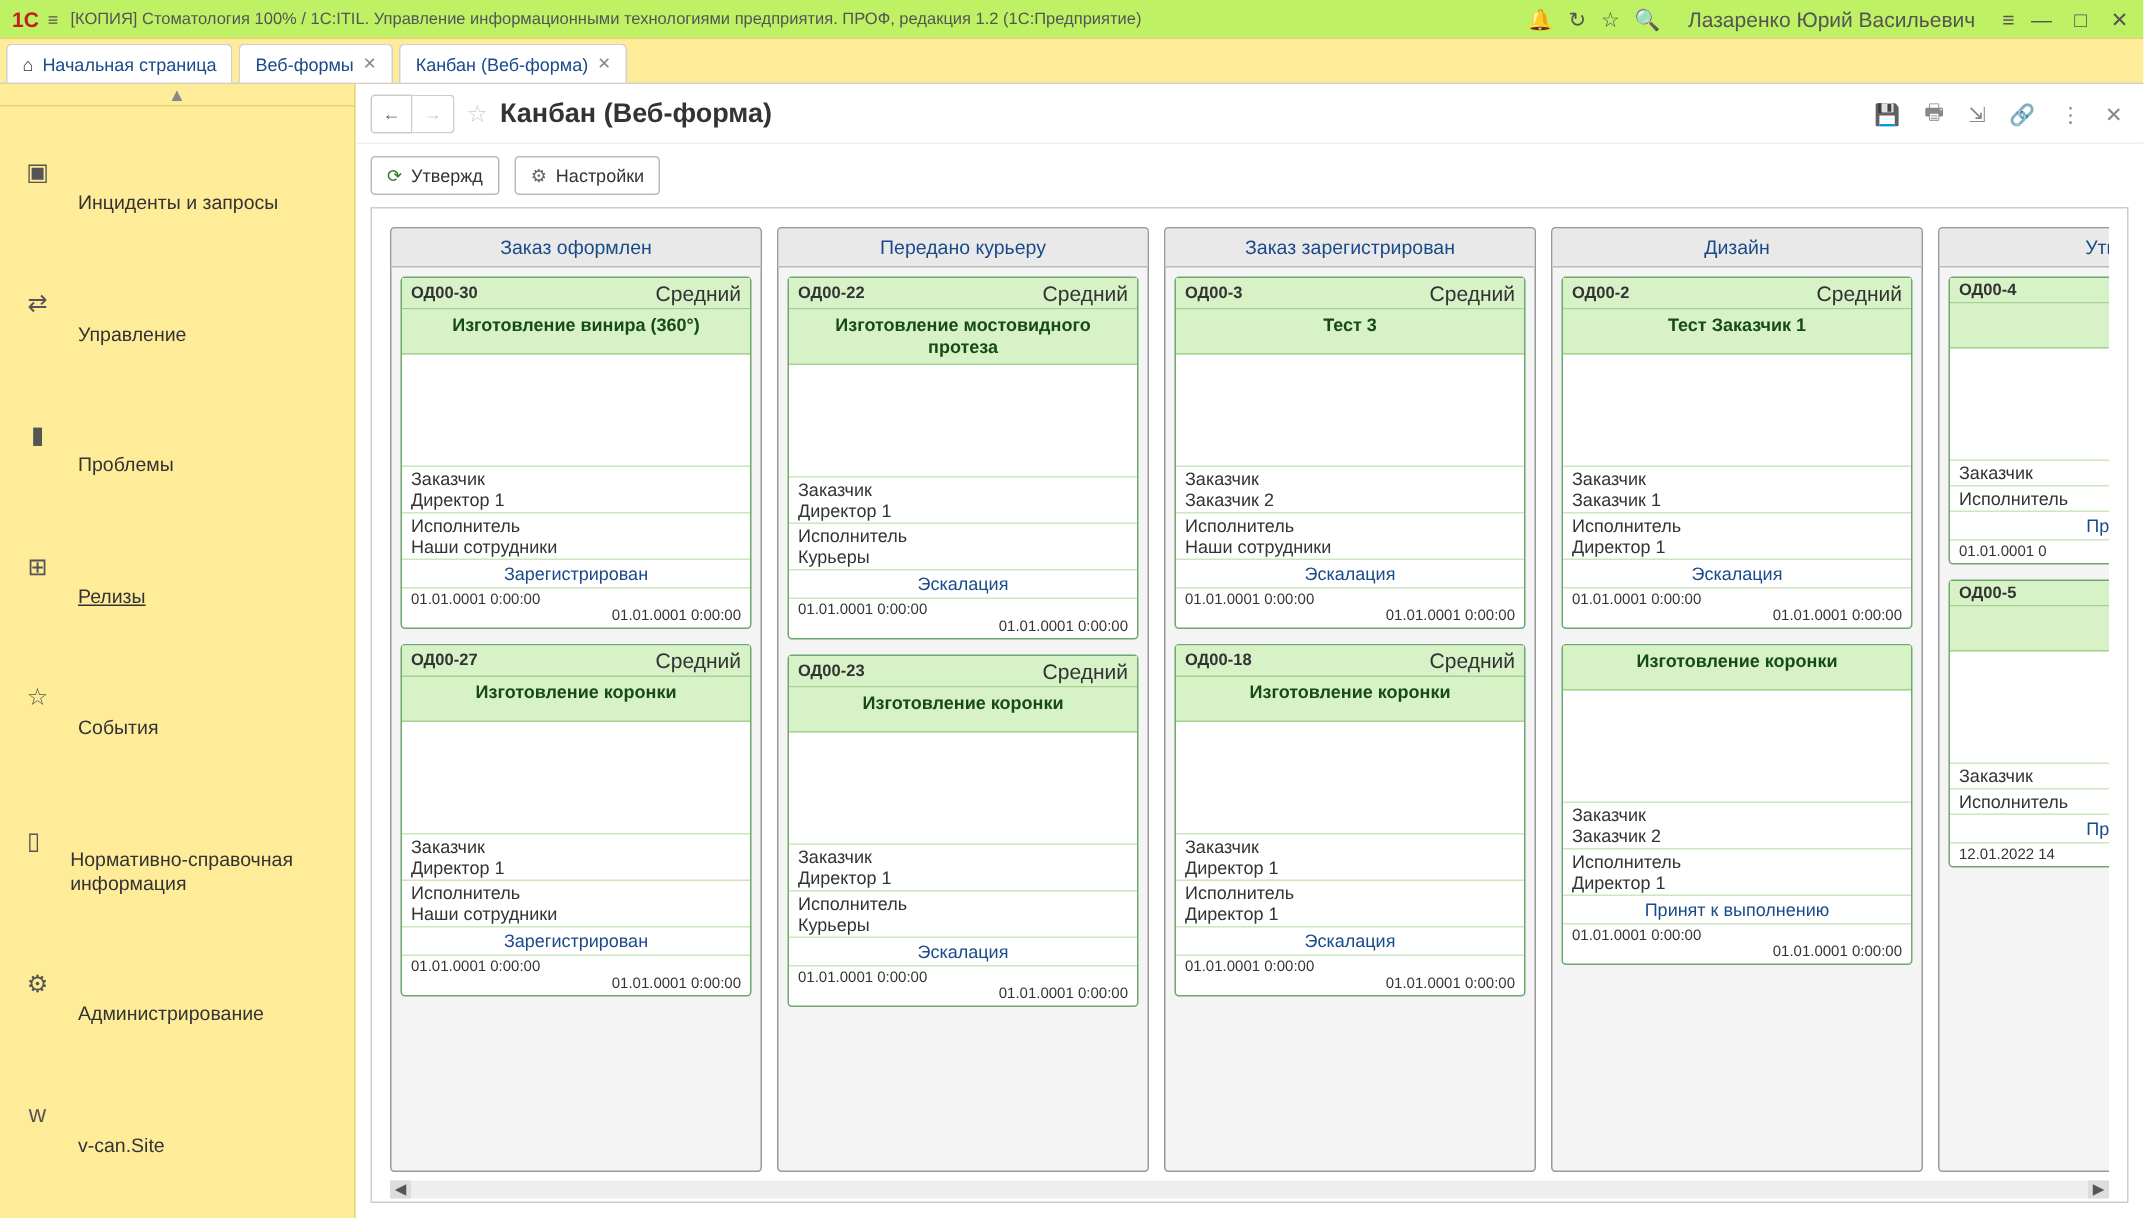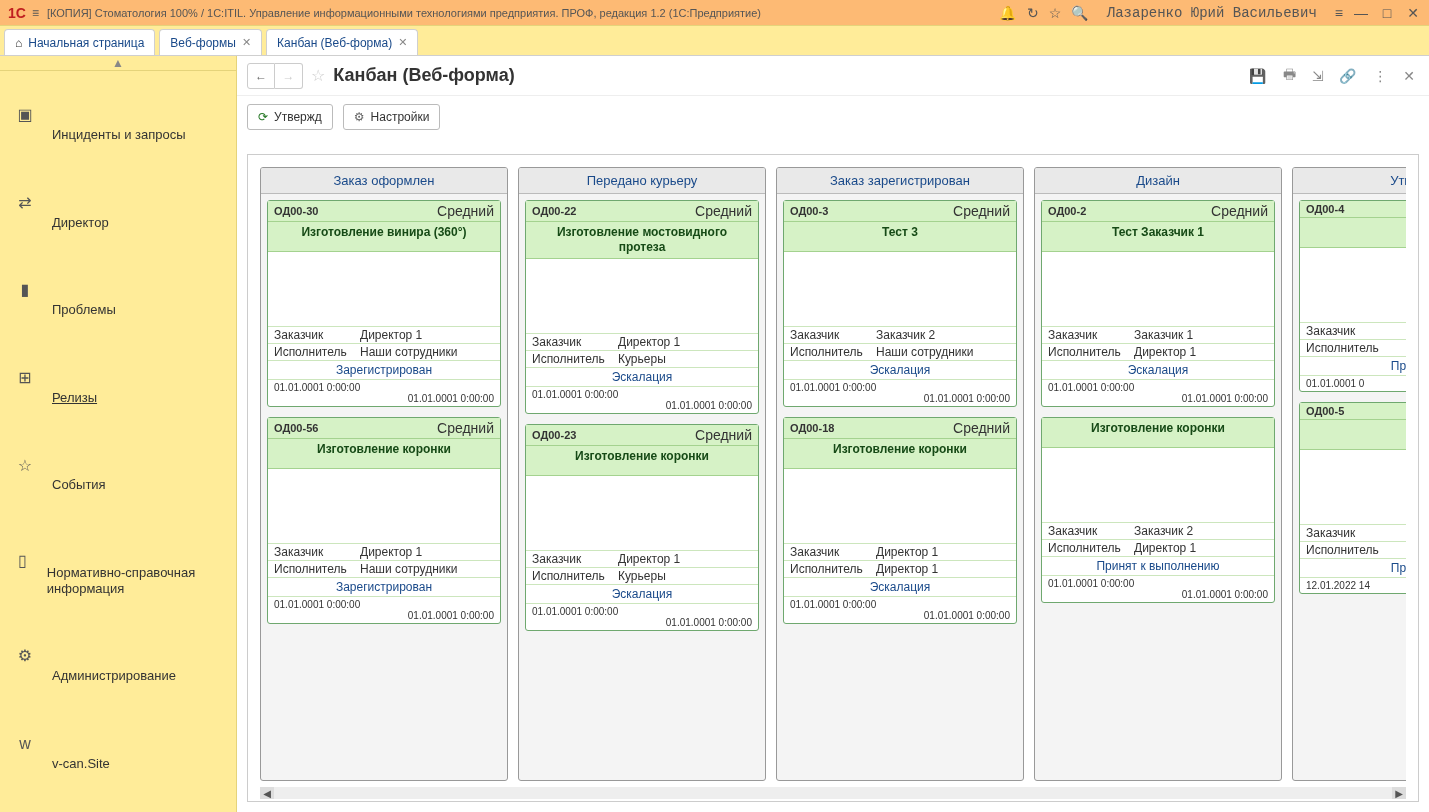--- a/index.html
+++ b/index.html
@@ -1,25 +1,25 @@
 <!DOCTYPE html>
 <html><head>
 <meta charset="utf-8">
 <style>
   * { box-sizing: border-box; margin: 0; padding: 0; font-family: Arial, sans-serif; }
   html,body { height: 100%; }
   body { background: #fff; font-size: 12px; color: #333; overflow: hidden; }
 
   
-  .topbar { height: 26px; background: #fdba74; display:flex; align-items:center; padding:0 8px; border-bottom:1px solid #e5d37a; }
+  .topbar { height: 26px; background: #bef264; display:flex; align-items:center; padding:0 8px; border-bottom:1px solid #e5d37a; }
   .topbar .logo { font-weight:bold; color:#c02020; font-size:14px; margin-right:6px;}
   .topbar .title { color:#555; font-size:11px; flex:1; white-space:nowrap; overflow:hidden; text-overflow:ellipsis; }
   .topbar .icons { display:flex; align-items:center; gap:10px;}
   .topbar .icons span { color:#555; font-size:14px; cursor:pointer;}
-  .topbar .user { color:#555; font-size:11px; margin:0 8px;font-family:Liberation Mono, monospace;}
+  .topbar .user { color:#555; font-size:11px; margin:0 8px;}
   .topbar .winbtn { width:16px; text-align:center; color:#555; font-size:14px;}
 
   
   .tabbar { height: 30px; background:#ffec99; display:flex; align-items:flex-end; padding-left:4px; border-bottom:1px solid #cfcfcf;}
   .tab { height:26px; padding:0 10px; display:flex; align-items:center; gap:6px; background:#fff; border:1px solid #cfcfcf; border-bottom:none; border-radius:4px 4px 0 0; margin-right:4px; color:#1a4a8a; font-size:12px; cursor:pointer;}
   .tab .home-ico { color:#333;}
   .tab .close { color:#888; font-size:11px;}
 
   
   .mainrow { display:flex; height:calc(100% - 56px); }
@@ -40,37 +40,37 @@
   .star { color:#ccc; font-size:16px;}
   .content-title { font-size:18px; font-weight:bold; color:#333;}
   .content-header .spacer{flex:1;}
   .hdr-ico { color:#888; font-size:14px; cursor:pointer; padding:0 4px;}
 
   .toolbar { padding:8px 10px; display:flex; gap:10px;}
   .toolbtn { height:26px; padding:0 10px; border:1px solid #bbb; background:#fff; border-radius:3px; display:flex; align-items:center; gap:6px; font-size:12px; cursor:pointer;}
   .toolbtn .tico { color:#2a7a2a;}
   .toolbtn .tico.gear{color:#666;}
 
-  .board-wrap { flex:1; margin:16px 10px 10px; border:1px solid #ccc; position:relative; overflow:hidden;}
+  .board-wrap { flex:1; margin:0 10px 10px; border:1px solid #ccc; position:relative; overflow:hidden;}
   .board { position:absolute; inset:12px 12px 20px 12px; overflow-x:auto; overflow-y:hidden; white-space:nowrap;}
   .board::-webkit-scrollbar{height:12px;}
 
   .column { display:inline-block; vertical-align:top; width:248px; height:100%; margin-right:10px; border:1px solid #999; border-radius:3px; background:#f4f4f4; overflow:hidden; white-space:normal;}
   .col-head { height:26px; line-height:26px; text-align:center; color:#1a4a8a; background:#e9e9e9; border-bottom:1px solid #bbb; font-size:13px;}
   .col-body { height:calc(100% - 26px); overflow-y:auto; padding:6px; position:relative;}
   .col-body::-webkit-scrollbar{width:12px;}
   .col-body::-webkit-scrollbar-thumb{background:#bbb;}
 
   .card { border:1px solid #6fa86f; border-radius:3px; background:#fff; margin-bottom:10px; font-size:12px;}
   .card-hd { display:flex; background:#d6f2c6; border-bottom:1px solid #a4d28f; padding:2px 6px; align-items:center;}
   .card-hd .id { font-weight:bold; font-size:11px;}
   .card-hd .prio { margin-left:auto; font-size:14px;}
   .card-title { background:#d6f2c6; text-align:center; font-weight:bold; color:#164a16; padding:3px 20px; border-bottom:1px solid #a4d28f; min-height:30px; line-height:1.25;}
   .card-space { height:74px;}
-  .kv { display:flex; border-top:1px solid #cce6bd; padding:1px 6px;}
+  .kv { display:flex; border-top:1px solid #cce6bd; padding:1px 6px;flex-direction:column;}
   .kv .k { width:86px; color:#333;}
   .kv .v { flex:1;}
   .card-link { text-align:center; color:#1a4a8a; border-top:1px solid #cce6bd; padding:2px 0; cursor:pointer;}
   .card-dates { display:flex; justify-content:space-between; border-top:1px solid #cce6bd; padding:2px 6px; font-size:10px;flex-direction:column;}
   .card-dates .dt2 { text-align:right;}
 
   .bottom-scroll { position:absolute; bottom:2px; left:12px; right:12px; height:12px; background:#eee;}
   .bottom-scroll .arrow { position:absolute; width:14px; height:12px; background:#ddd; color:#555; font-size:10px; display:flex;align-items:center;justify-content:center;}
   .bottom-scroll .left{left:0;}
   .bottom-scroll .right{right:0;}
@@ -118,21 +118,21 @@
 
   <div class="sidebar">
     <div class="collapse">▲</div>
     <div id="nav-holder">
         <div class="navitem">
           <span class="ic">▣</span>
           <span class="lbl">Инциденты и запросы</span>
         </div>
         <div class="navitem">
           <span class="ic">⇄</span>
-          <span class="lbl">Директор</span>
+          <span class="lbl">Управление</span>
         </div>
         <div class="navitem">
           <span class="ic">▮</span>
           <span class="lbl">Проблемы</span>
         </div>
         <div class="navitem active">
           <span class="ic">⊞</span>
           <span class="lbl">Релизы</span>
         </div>
         <div class="navitem">
@@ -212,21 +212,21 @@
                   <span class="v">Наши сотрудники</span>
                 </div>
                 <div class="card-link">Зарегистрирован</div>
                 <div class="card-dates">
                   <span>01.01.0001 0:00:00</span>
                   <span class="dt2">01.01.0001 0:00:00</span>
                 </div>
               </div>
               <div class="card">
                 <div class="card-hd">
-                  <span class="id">ОД00-56</span>
+                  <span class="id">ОД00-27</span>
                   <span class="prio">Средний</span>
                 </div>
                 <div class="card-title">Изготовление коронки</div>
                 <div class="card-space"></div>
                 <div class="kv">
                   <span class="k">Заказчик</span>
                   <span class="v">Директор 1</span>
                 </div>
                 <div class="kv">
                   <span class="k">Исполнитель</span>

